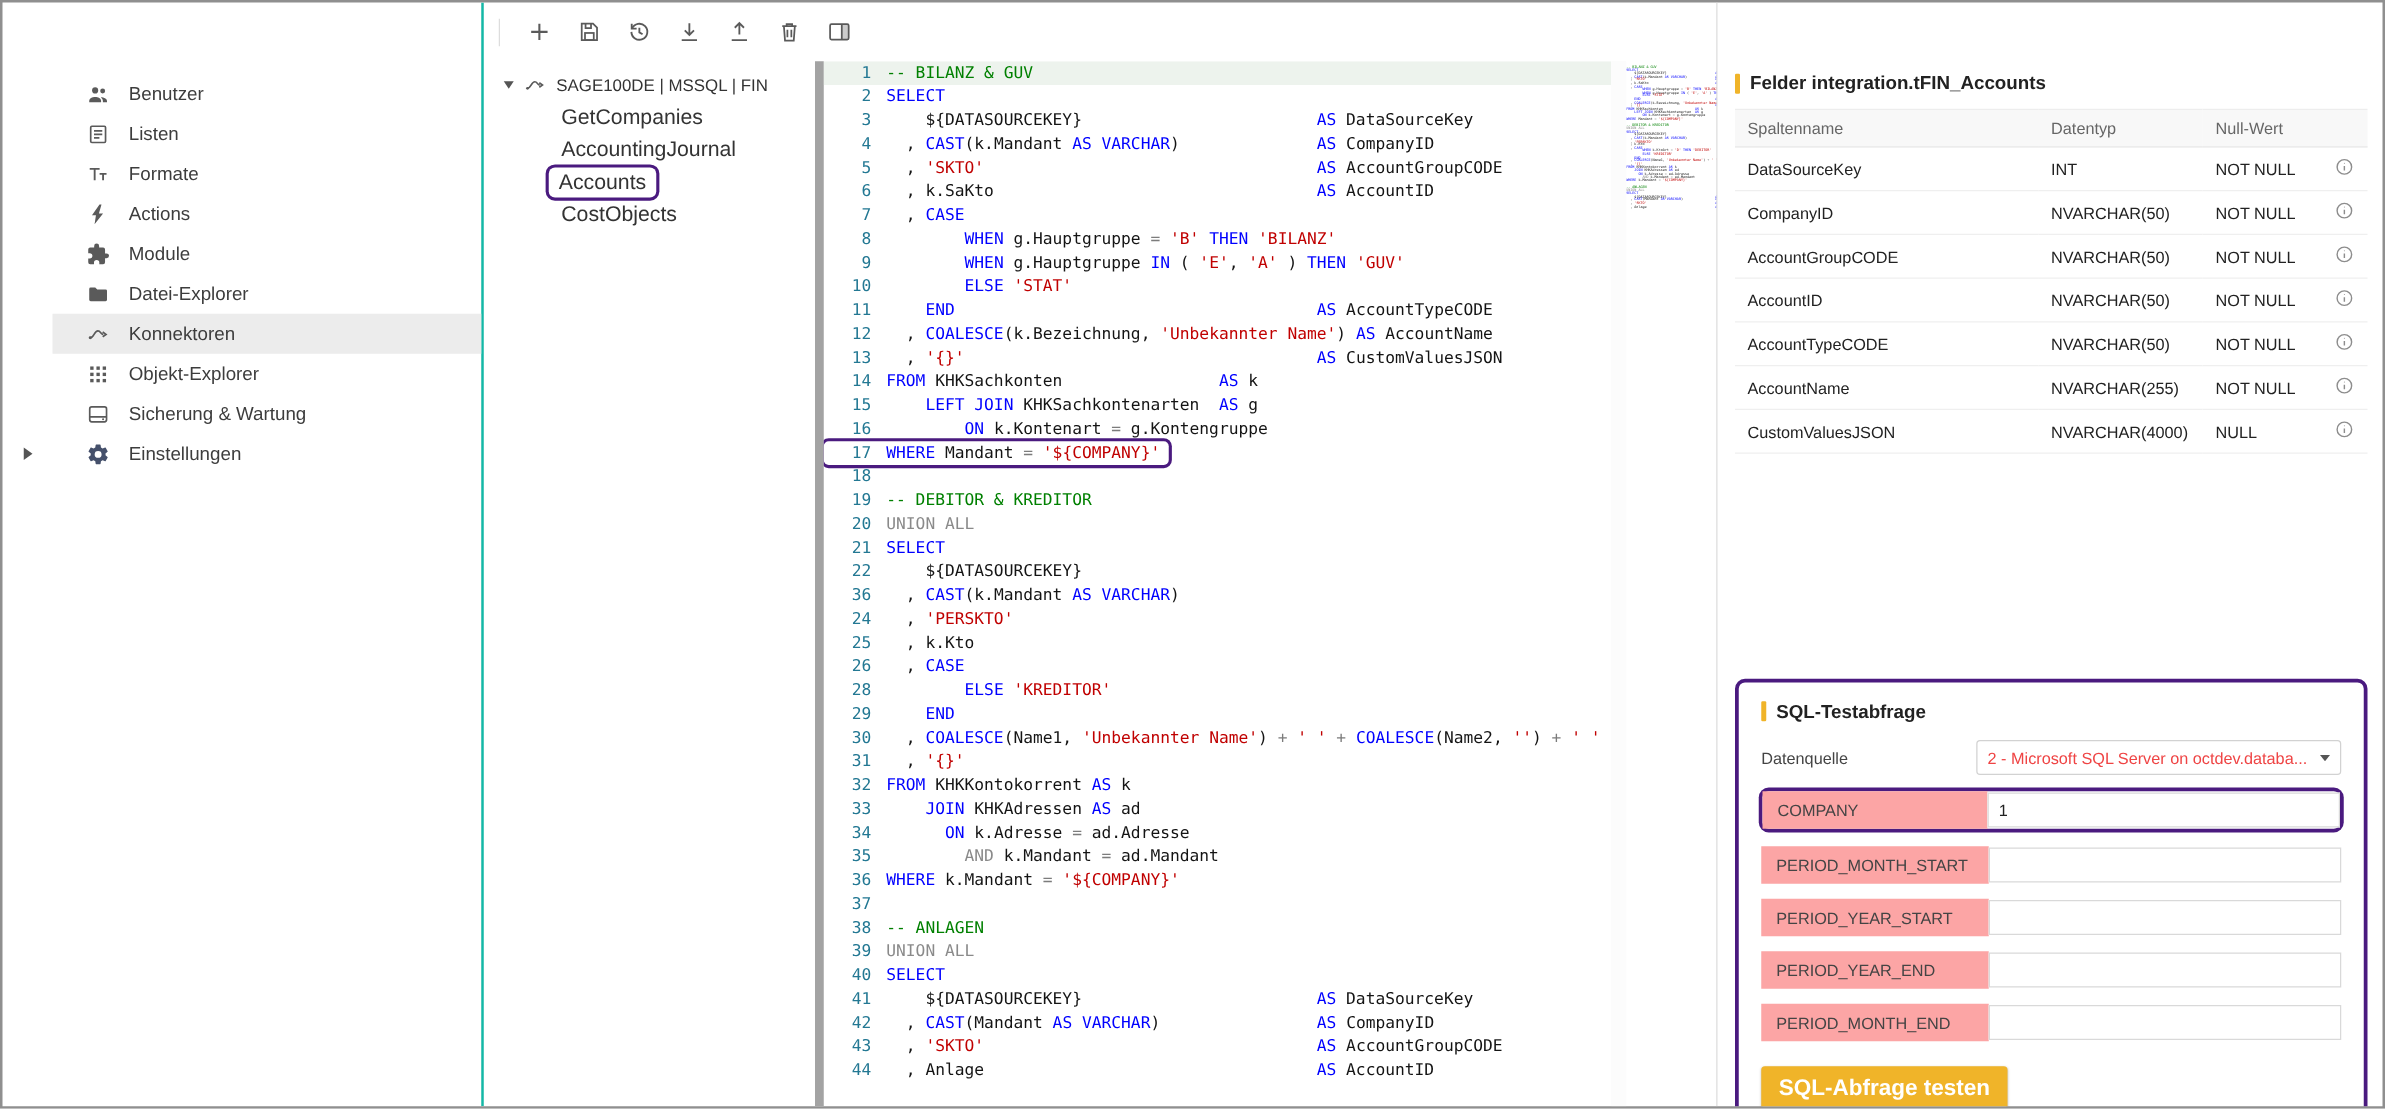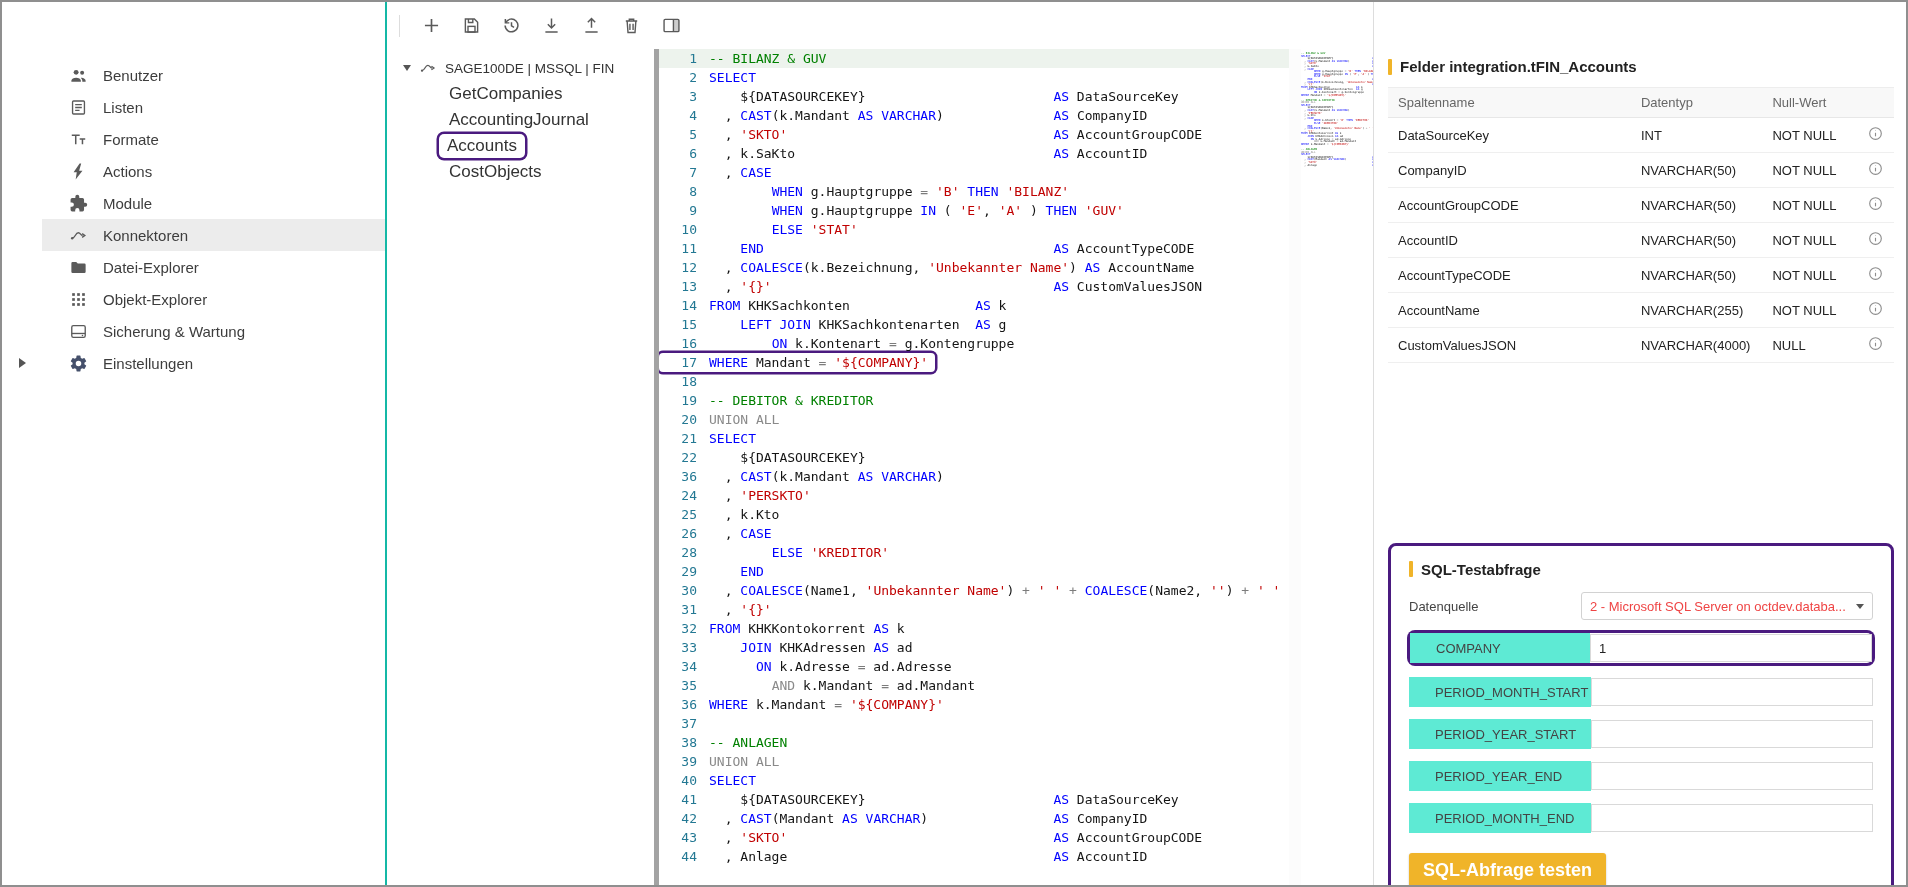--- a/index.html
+++ b/index.html
@@ -26,21 +26,21 @@
   .main { flex:1; display:flex; flex-direction:column; min-width:0; }
   .toolbar { height:47px; display:flex; align-items:center; padding-left:12px; gap:6px; }
   .tb-sep { width:1px; height:22px; background:#ddd; margin-right:8px; }
   .tbtn { width:34px; height:34px; display:flex; align-items:center; justify-content:center; border-radius:3px; cursor:pointer; color:#5f6368; }
   .tbtn svg { width:21px; height:21px; }
   .tbtn.disabled { color:#c6c6c6; cursor:default; }
 
   .workspace { flex:1; display:flex; min-height:0; }
 
   
-  .tree-panel { flex:0 0 272px; border-right:5px solid #a3a3a3; padding-top:6px; }
+  .tree-panel { flex:0 0 272px; border-right:7px solid #a3a3a3; padding-top:6px; }
   .tree-root { display:flex; align-items:center; height:26px; padding-left:16px; gap:8px; font-size:13.5px; color:#333; cursor:pointer; }
   .caret-down { width:0; height:0; border-top:6px solid #555; border-left:4.5px solid transparent; border-right:4.5px solid transparent; }
   .tree-root .icn svg { width:18px; height:18px; }
   .tree-child { display:flex; align-items:center; height:26px; padding-left:62px; font-size:17px; color:#333; cursor:pointer; }
   .annot-box { box-shadow:0 0 0 2.5px var(--annot); border-radius:5px; padding:2px 8px; margin-left:-10px; }
 
   
   .editor { flex:1; display:flex; min-width:0; position:relative; }
   .editor-code { flex:1; overflow:hidden; font-family:"DejaVu Sans Mono", monospace; font-size:13px; line-height:19px; }
   .code-row { display:flex; height:19px; white-space:pre; }
@@ -71,21 +71,21 @@
   table.fields .c-type { width:26%; }
   table.fields .c-null { width:17%; }
   table.fields .c-info { width:9%; text-align:right; }
   .info-icn { display:inline-flex; cursor:pointer; color:#8d8d8d; }
   .info-icn svg { width:17px; height:17px; }
 
   
   .test-box { margin-top:180px; border:3px solid var(--annot); border-radius:8px; padding:13px 18px 14px 18px; }
   .t-row { display:flex; align-items:center; height:30px; margin-bottom:12px; }
   .t-label { flex:1; align-self:stretch; display:flex; align-items:center; font-size:13px; color:#444; }
-  .t-label.shaded { background:#5eead4; padding-left:26px; margin-right:0; }
+  .t-label.shaded { background:#fca5a5; padding-left:12px; margin-right:0; }
   .t-input { flex:0 0 282px; width:282px; height:28px; border:1px solid #d9d9d9; background:#fff; font-size:13px; padding:0 8px; color:#222; font-family:"Liberation Sans",sans-serif; }
   .dropdown { flex:0 0 292px; width:292px; height:28px; border:1px solid #d2d2d2; border-radius:3px; background:#fff; display:flex; align-items:center; padding:0 8px; font-size:13px; color:#ef4444; cursor:pointer; }
   .dropdown .dd-text { flex:1; white-space:nowrap; overflow:hidden; text-overflow:ellipsis; }
   .dd-caret { width:0; height:0; border-top:5px solid #555; border-left:4px solid transparent; border-right:4px solid transparent; margin-left:6px; }
   .param-wrap { box-shadow:0 0 0 3px var(--annot); border-radius:5px; margin:3px 1px 14px 1px; }
   .param-wrap .t-row { margin-bottom:0; }
   .test-btn { display:inline-block; margin-top:8px; background:var(--accent); color:#fff; font-weight:bold; font-size:18px; border:none; border-radius:3px; padding:7px 14px; cursor:pointer; box-shadow:0 1px 2px rgba(0,0,0,.25); font-family:"Liberation Sans",sans-serif; }
 </style>
 </head>
 <body>
@@ -146,42 +146,42 @@
         <span class="side-gutter"></span>
         <span class="side-body">
           <span class="icn">
             <svg viewBox="0 0 24 24" fill="currentColor">
               <path d="M20.5 11H19V7a2 2 0 0 0-2-2h-4V3.5a2.5 2.5 0 0 0-5 0V5H4a2 2 0 0 0-2 2v3.8h1.5a2.7 2.7 0 0 1 0 5.4H2V20a2 2 0 0 0 2 2h3.8v-1.5a2.7 2.7 0 0 1 5.4 0V22H17a2 2 0 0 0 2-2v-4h1.5a2.5 2.5 0 0 0 0-5z"></path>
             </svg>
           </span>
           <span class="side-label">Module</span>
         </span>
       </div>
+      <div class="side-row">
+        <span class="side-gutter"></span>
+        <span class="side-body">
+          <span class="icn">
+            <svg viewBox="0 0 24 24" fill="currentColor">
+              <path d="M3 6.5A1.5 1.5 0 0 1 4.5 5h4.6l2 2h8.4A1.5 1.5 0 0 1 21 8.5v9a1.5 1.5 0 0 1-1.5 1.5h-15A1.5 1.5 0 0 1 3 17.5z"></path>
+            </svg>
+          </span>
+          <span class="side-label">Datei-Explorer</span>
+        </span>
+      </div>
       <div class="side-row selected">
         <span class="side-gutter"></span>
         <span class="side-body">
           <span class="icn">
             <svg viewBox="0 0 24 24" fill="none" stroke="currentColor" stroke-width="1.7">
               <path d="M4 15.5c3.8 0 4-7 7.8-7 2.8 0 2.8 3.5 5.4 3.5"></path>
               <circle cx="4" cy="15.5" r="1.5" fill="currentColor" stroke="none"></circle>
               <path d="M16.6 9.6 20 12l-3.4 2.4"></path>
             </svg>
           </span>
           <span class="side-label">Konnektoren</span>
-        </span>
-      </div>
-      <div class="side-row">
-        <span class="side-gutter"></span>
-        <span class="side-body">
-          <span class="icn">
-            <svg viewBox="0 0 24 24" fill="currentColor">
-              <path d="M3 6.5A1.5 1.5 0 0 1 4.5 5h4.6l2 2h8.4A1.5 1.5 0 0 1 21 8.5v9a1.5 1.5 0 0 1-1.5 1.5h-15A1.5 1.5 0 0 1 3 17.5z"></path>
-            </svg>
-          </span>
-          <span class="side-label">Datei-Explorer</span>
         </span>
       </div>
       <div class="side-row">
         <span class="side-gutter"></span>
         <span class="side-body">
           <span class="icn">
             <svg viewBox="0 0 24 24" fill="currentColor">
               <g>
                 <rect x="4" y="4" width="3.4" height="3.4"></rect>
                 <rect x="10.3" y="4" width="3.4" height="3.4"></rect>

